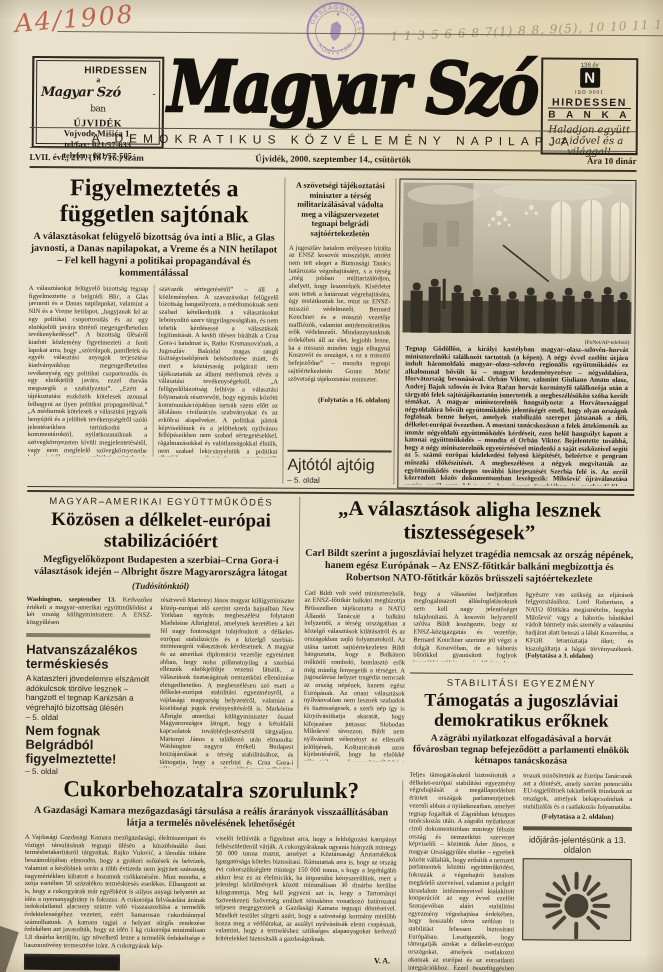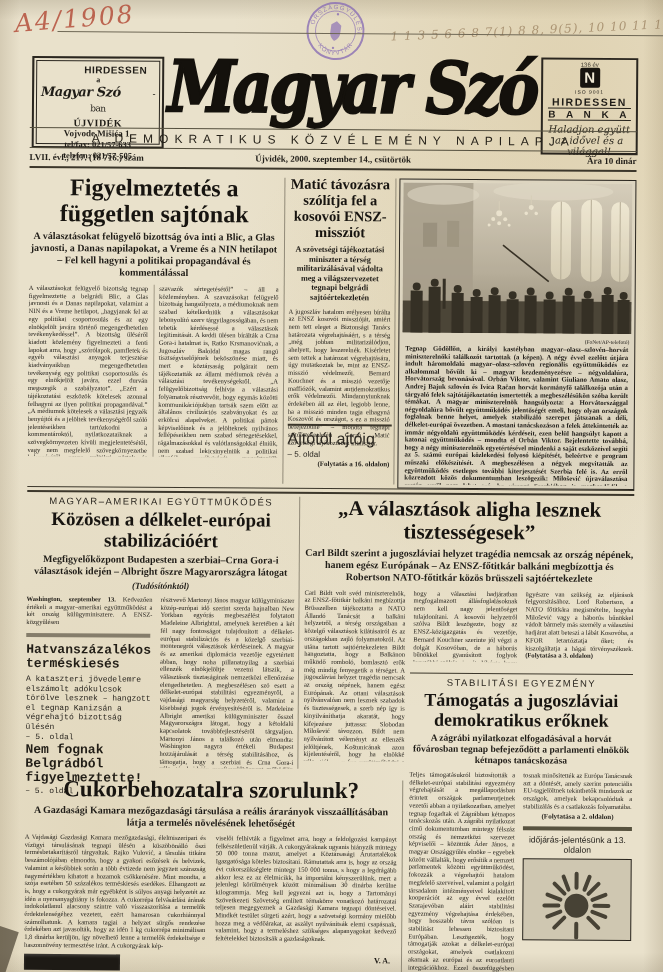--- a/index.html
+++ b/index.html
@@ -63,41 +63,41 @@
   .warning .hl{font-size:24px;line-height:26px;}
   .warning .sub{font-size:10px;line-height:12px;margin-top:4px;}
   .warning .cols{display:flex;margin-top:6px;height:172px;}
   .warning .c1{width:122px;}
   .warning .c2{width:122px;margin-left:5px;border-left:1px solid #a29a86;padding-left:5px;}
   .matic{position:absolute;left:288px;top:176px;width:102px;}
   .matic .hl{font-size:14.5px;line-height:16px;}
   .matic .sub{font-size:8.2px;line-height:9.6px;margin-top:5px;}
   .matic .mb{margin-top:5px;height:150px;}
   .matic .cont{font-size:7px;font-weight:bold;text-align:right;margin-top:2px;}
-  .teaser{position:absolute;left:288px;top:424px;width:104px;border-top:2px solid #3c372b;padding-top:4px;
+  .teaser{position:absolute;left:288px;top:450px;width:104px;border-top:2px solid #3c372b;padding-top:4px;
     font-family:"Liberation Sans",sans-serif;}
   .teaser .t1{font-size:16px;color:#2b2720;}
   .teaser .t2{font-size:8px;margin-top:2px;}
   .photoframe{position:absolute;left:398px;top:178px;width:237px;border:1px solid #2a261f;background:#ddd5c0;padding:3px;box-sizing:border-box;}
   .credit{font-size:5.5px;text-align:right;margin:1px 2px;}
   .caption{font-size:6.8px;line-height:7.6px;font-weight:bold;text-align:justify;padding:0 3px 3px;height:137px;overflow:hidden;}
   
   .maindiv{left:28px;top:488px;width:607px;}
   
   .coop{position:absolute;left:28px;top:497px;width:268px;}
   .kicker{font-family:"Liberation Sans",sans-serif;font-size:9.5px;letter-spacing:1.5px;text-align:center;color:#2b2720;}
   .coop .hl{font-size:19px;line-height:21px;margin-top:2px;}
   .coop .sub{font-size:10px;line-height:12px;margin-top:3px;}
   .byline{font-style:italic;font-weight:bold;font-size:9px;text-align:center;margin-top:3px;}
   .coop .cols{display:flex;margin-top:5px;}
   .coop .c1{width:126px;}
   .coop .c2{width:134px;margin-left:8px;height:172px;font-size:6.6px;line-height:7.7px;text-align:justify;overflow:hidden;}
   .coop .c1 .body-sm{height:33px;}
   .grayrule{height:4px;background:#857d6b;margin:5px 2px 6px 0;}
-  .sidebox{font-family:Liberation Mono, monospace;margin-top:2px;}
+  .sidebox{font-family:Liberation Sans, sans-serif;margin-top:2px;}
   .sidebox .st{font-weight:bold;font-size:13px;line-height:14px;color:#211d16;}
   .sidebox .sb{font-size:8px;line-height:9.5px;margin-top:3px;}
   .sidebox .sp{font-size:8px;margin-top:1px;}
   
   .elections{position:absolute;left:306px;top:497px;width:329px;}
   .elections .hl{font-size:21px;line-height:23px;}
   .elections .sub{font-size:10px;line-height:12.2px;margin-top:4px;}
   .ebody{position:relative;margin-top:5px;height:175px;}
   .ecol{position:absolute;top:0;font-size:6.6px;line-height:7.7px;text-align:justify;overflow:hidden;}
   .ec1{left:0;width:101px;height:172px;}
@@ -192,21 +192,20 @@
     <div class="sub">A választásokat felügyelő bizottság óva inti a Blic, a Glas javnosti, a Danas napilapokat, a Vreme és a NIN hetilapot – Fel kell hagyni a politikai propagandával és kommentálással</div>
     <div class="cols">
       <div class="c1 body-sm">A választásokat felügyelő bizottság tegnap figyelmeztette a belgrádi Blic, a Glas javnosti és a Danas napilapokat, valamint a NIN és a Vreme hetilapot, „hagyjanak fel az egy politikai csoportosulás és az egy elnökjelölt javára történő megengedhetetlen tevékenykedéssel”. A bizottság üléséről kiadott közlemény figyelmezteti a fenti lapokat arra, hogy „szórólapok, pamfletek és egyéb választási anyagok terjesztése kiadványaikban megengedhetetlen tevékenység egy politikai csoportosulás és egy elnökjelölt javára, ezzel durván megszegik a szabályzatot”. „Ezért a tájékoztatási eszközök kötelesek azonnal felhagyni az ilyen politikai propagandával.” „A médiumok kötelesek a választási jegyzék benyújtói és a jelöltek tevékenységéről szóló jelentéseikben tartózkodni a kommentároktól, nyilatkozataiknak a szövegkörnyezeten kívüli megjelentetésétől, vagy nem megfelelő szövegkörnyezetbe helyezésétől, egyes politikai pártok és jelöltek lekicsinylésétől vagy favorizálásától, a</div>
       <div class="c2 body-sm">szavazók sértegetésétől” – áll a közleményben. A szavazásokat felügyelő bizottság hangsúlyozta, a médiumoknak nem szabad kételkedniük a választásokat lebonyolító szerv tárgyilagosságában, és nem tehetik kérdésessé a választások legitimitását. A keddi ülésen bírálták a Crna Gora-i hatalmat is, Ratko Krsmanovićnak, a Jugoszláv Baloldal magas rangú tisztségviselőjének beköszönése miatt, és mert e köztársaság polgárait nem tájékoztatták az állami médiumok révén a választási tevékenységekről. „A felügyelőbizottság felhívja a választási folyamatok résztvevőit, hogy egymás közötti kommunikációjukban tartsák szem előtt az általános civilizációs szabványokat és az erkölcsi alapelveket. A politikai pártok képviselőinek és a jelölteknek nyilvános fellépéseikben nem szabad sértegetésekkel, rágalmazásokkal és valótlanságokkal élniük, nem szabad lekicsinyelniük a politikai ellenfél személyiségét, megsérteniük méltóságát, áll a közleményben. (Beta)</div>
     </div>
   </div>
 
   <div class="vline" style="left:283px;top:178px;height:306px;"></div>
 
   <div class="matic">
-    <div class="hl">Matić távozásra szólítja fel a kosovói ENSZ-missziót</div>
     <div class="sub">A szövetségi tájékoztatási miniszter a térség militarizálásával vádolta meg a világszervezetet tegnapi belgrádi sajtóértekezletén</div>
     <div class="mb body-sm">A jugoszláv hatalom erélyesen bírálta az ENSZ kosovói misszióját, amiért nem tett eleget a Biztonsági Tanács határozata végrehajtásáért, s a térség „még jobban militarizálódjon, ahelyett, hogy leszerelnék. Kísérletet sem tettek a határozat végrehajtására, úgy mutatkoztak be, mint az ENSZ-misszió védelmezői. Bernard Kouchner és a misszió vezetője maffiózók, valamint antidemokratikus erők védelmezői. Mindannyiunknak érdekében áll az élet, legjobb lenne, ha a misszió minden tagja elhagyná Koszovót és országot, s ez a misszió befejeződne” – mondta tegnapi sajtóértekezletén Goran Matić szövetségi tájékoztatási miniszter.</div>
     <div class="cont">(Folytatás a 16. oldalon)</div>
   </div>
 
   <div class="teaser">
     <div class="t1">Ajtótól ajtóig</div>
     <div class="t2">– 5. oldal</div>
   </div>
 

